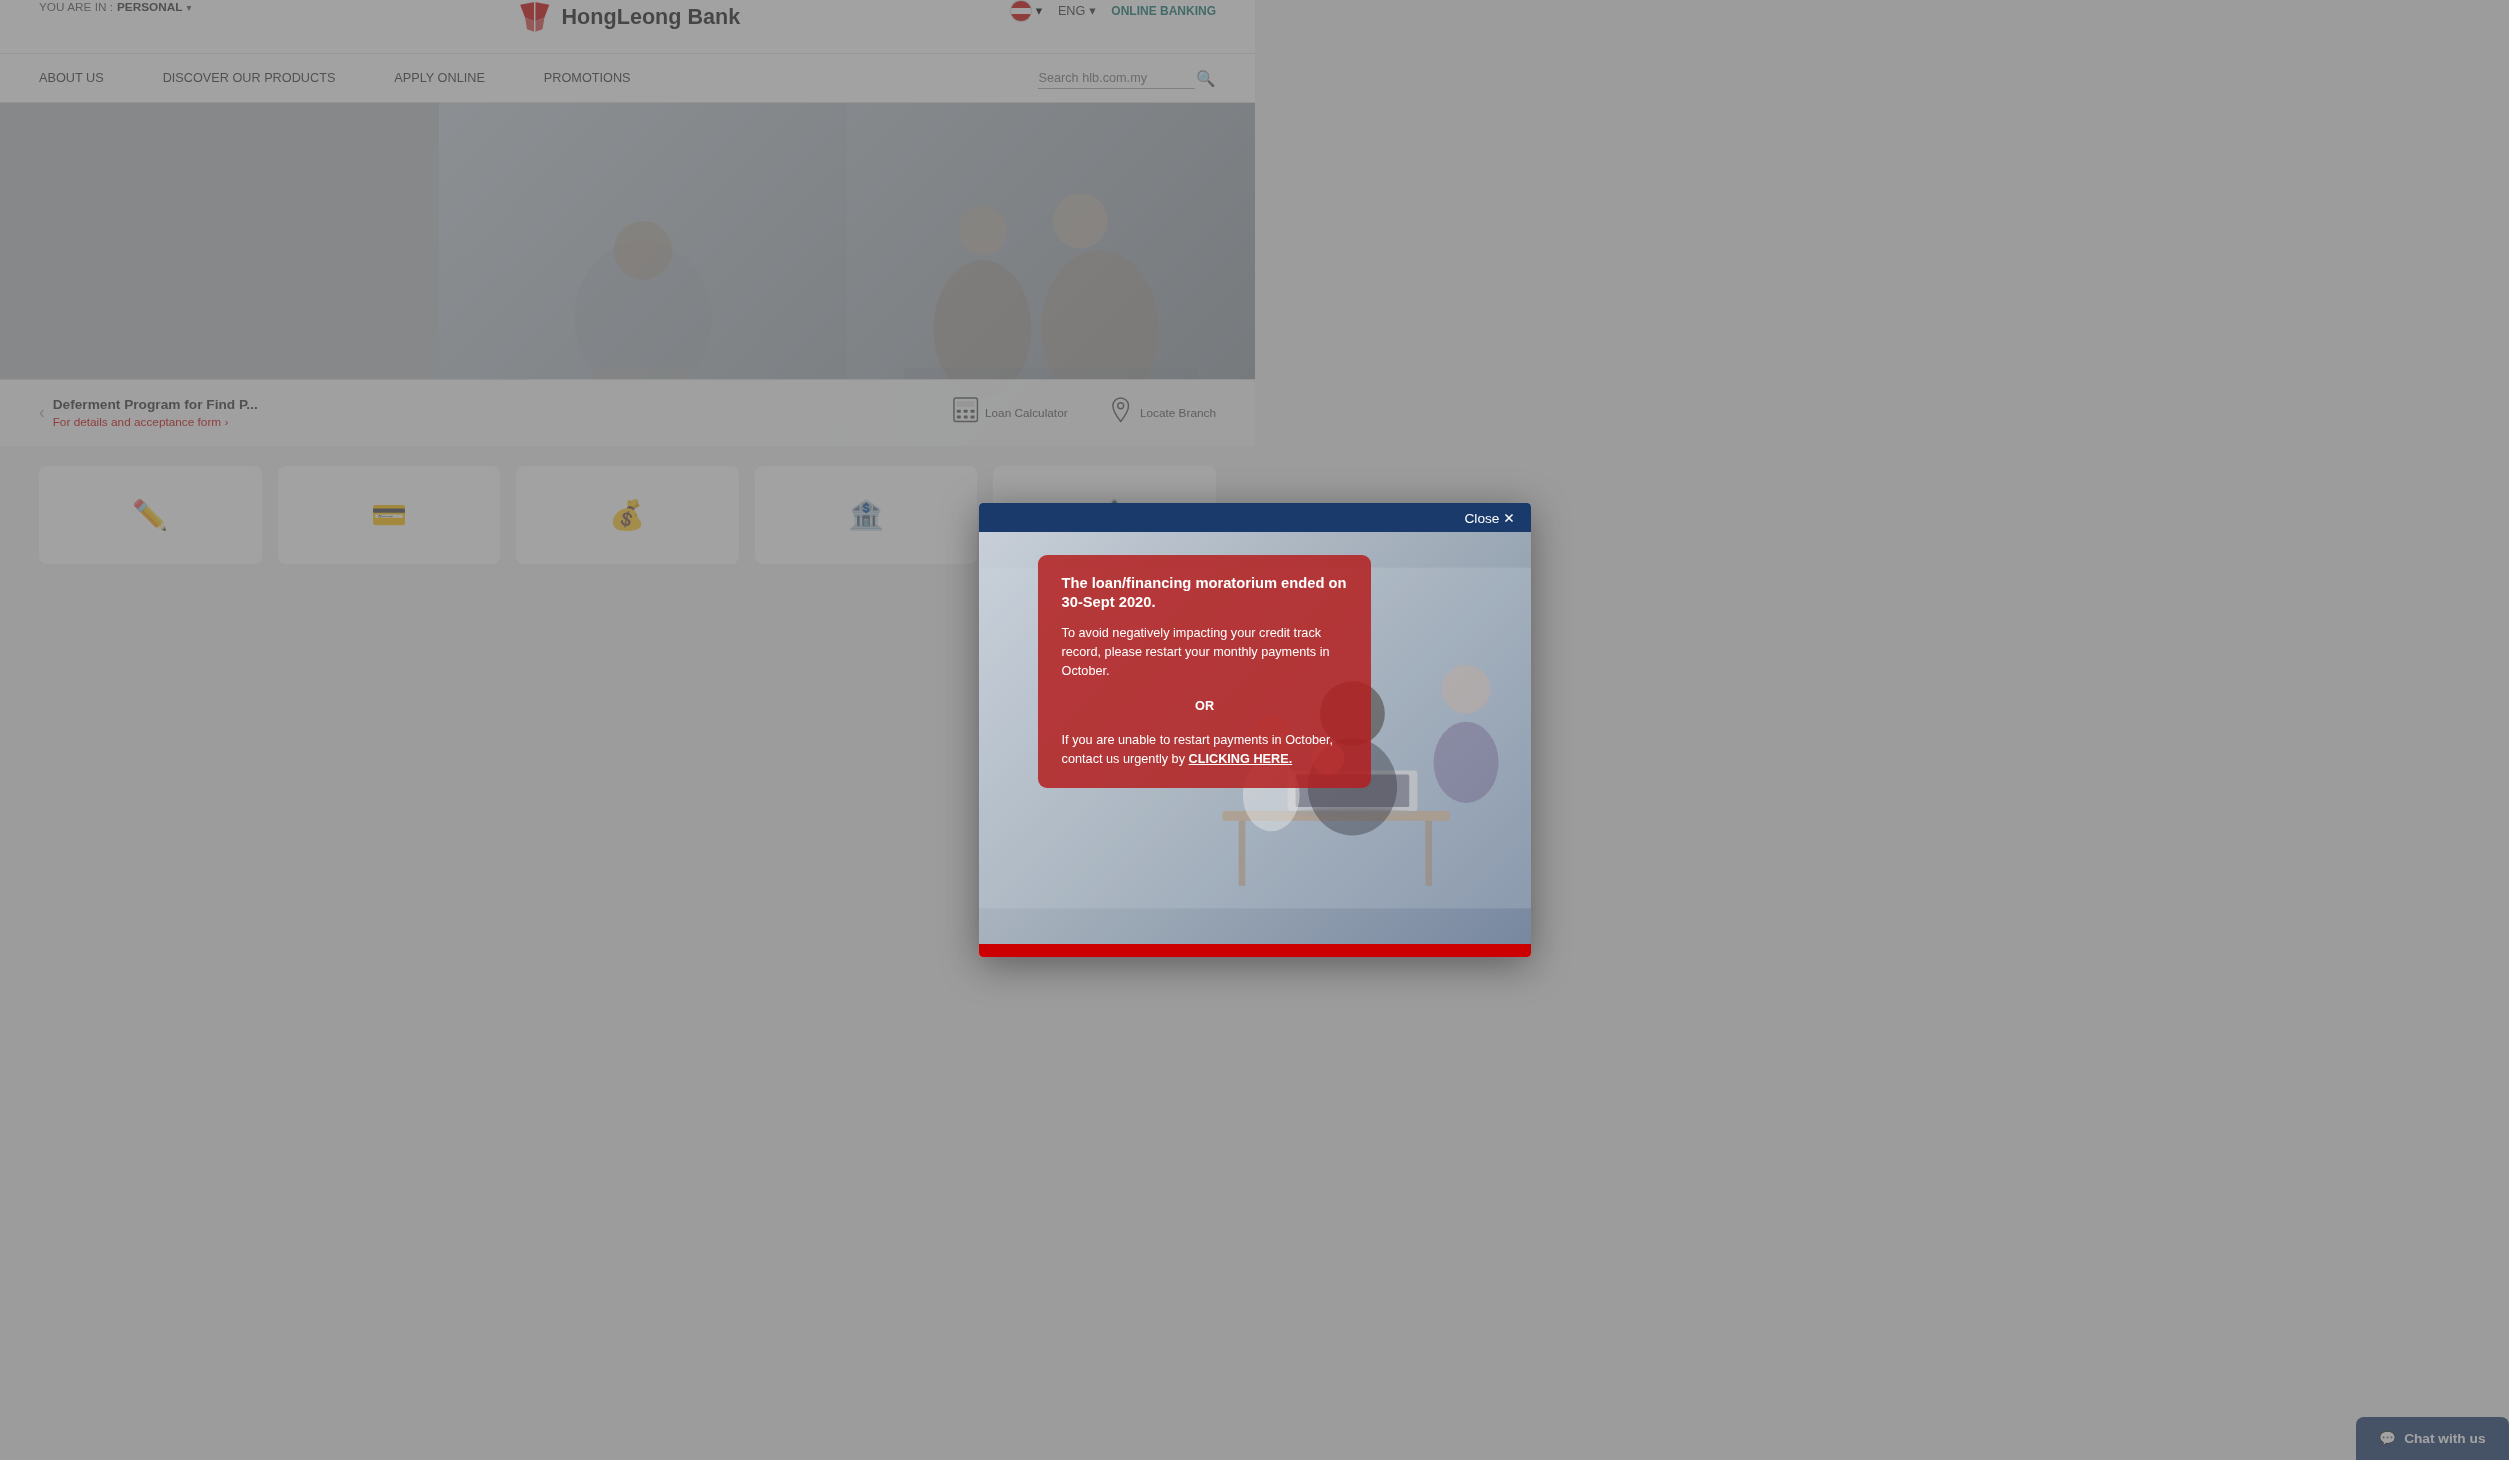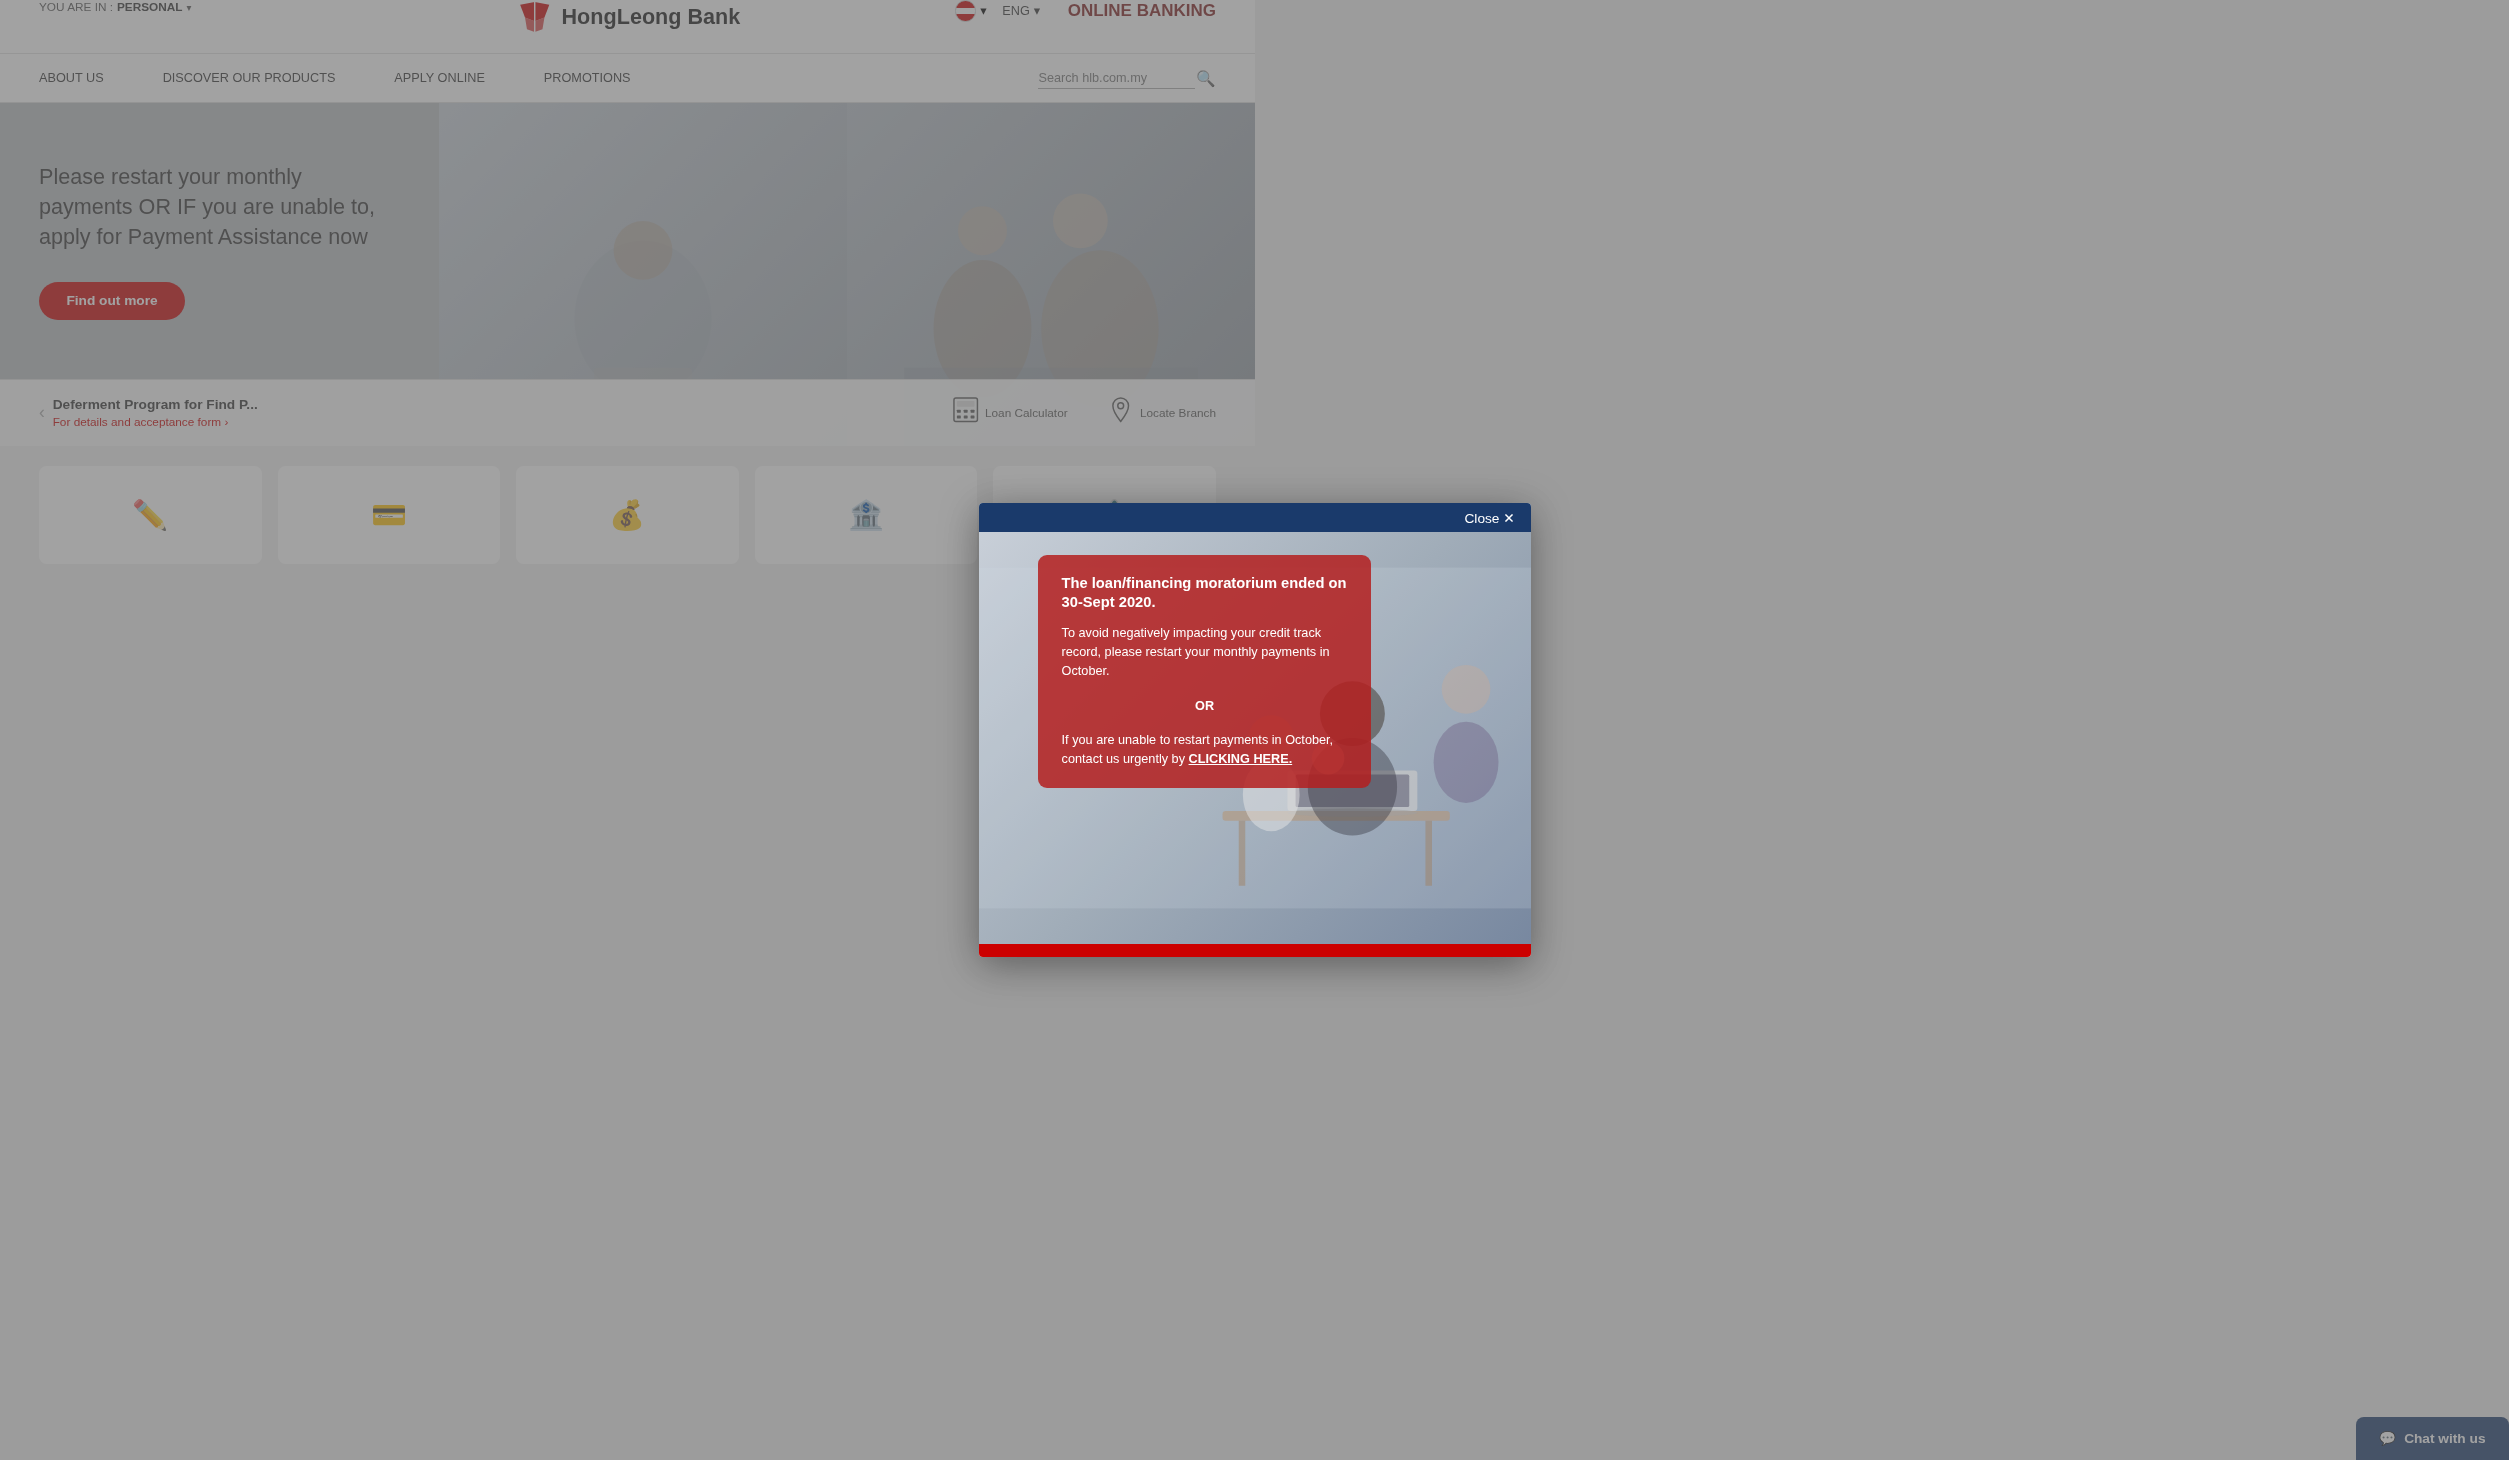--- a/index.html
+++ b/index.html
@@ -68,26 +68,25 @@
       display: flex;
       align-items: center;
       gap: 3.9px;
       cursor: pointer;
       border: none;
       background: none;
       font-size: 12.7px;
       color: #333;
     }
     .online-banking-btn {
-      color: #7f1d1d;
-      font-weight: bold;
-      font-size: 17px;
+      color: #0f766e;
+      font-weight: bold;
+      font-size: 12px;
       text-decoration: none;
       cursor: pointer;
-      margin-left: 12px;
     }
 
     
     .nav-bar {
       background: #fff;
       border-bottom: 1px solid #ddd;
       padding: 0 39px;
       height: 49px;
       display: flex;
       align-items: center;
@@ -423,24 +422,20 @@
     </div>
     <div class="hero-img-right">
       <svg width="294" height="274" viewBox="0 0 300 280">
         <circle cx="80" cy="60" r="25" fill="rgba(200,180,160,0.5)"></circle>
         <ellipse cx="80" cy="160" rx="50" ry="70" fill="rgba(160,140,120,0.4)"></ellipse>
         <circle cx="180" cy="50" r="28" fill="rgba(210,190,170,0.5)"></circle>
         <ellipse cx="200" cy="160" rx="60" ry="80" fill="rgba(170,150,130,0.4)"></ellipse>
         <rect x="0" y="200" width="300" height="80" fill="rgba(140,150,160,0.3)"></rect>
       </svg>
     </div>
-  </div>
-  <div class="hero-content">
-    <p class="hero-text">Please restart your monthly payments OR IF you are unable to, apply for Payment Assistance now</p>
-    <button class="find-out-btn">Find out more</button>
   </div>
 
   <div class="bottom-strip" style="position:absolute;bottom:0;left:0;right:0;background:rgba(255,255,255,0.93);height:67px;display:flex;align-items:center;padding:0 39px;justify-content:space-between;">
     <div style="display:flex;align-items:center;gap:7.8px;">
       <span style="font-size:17.6px;color:#aaa;">‹</span>
       <div class="deferment-left">
         <span class="deferment-text">Deferment Program for Find P...</span>
         <span class="deferment-sub">
           <span>For details and acceptance form</span>
           <span>›</span>

